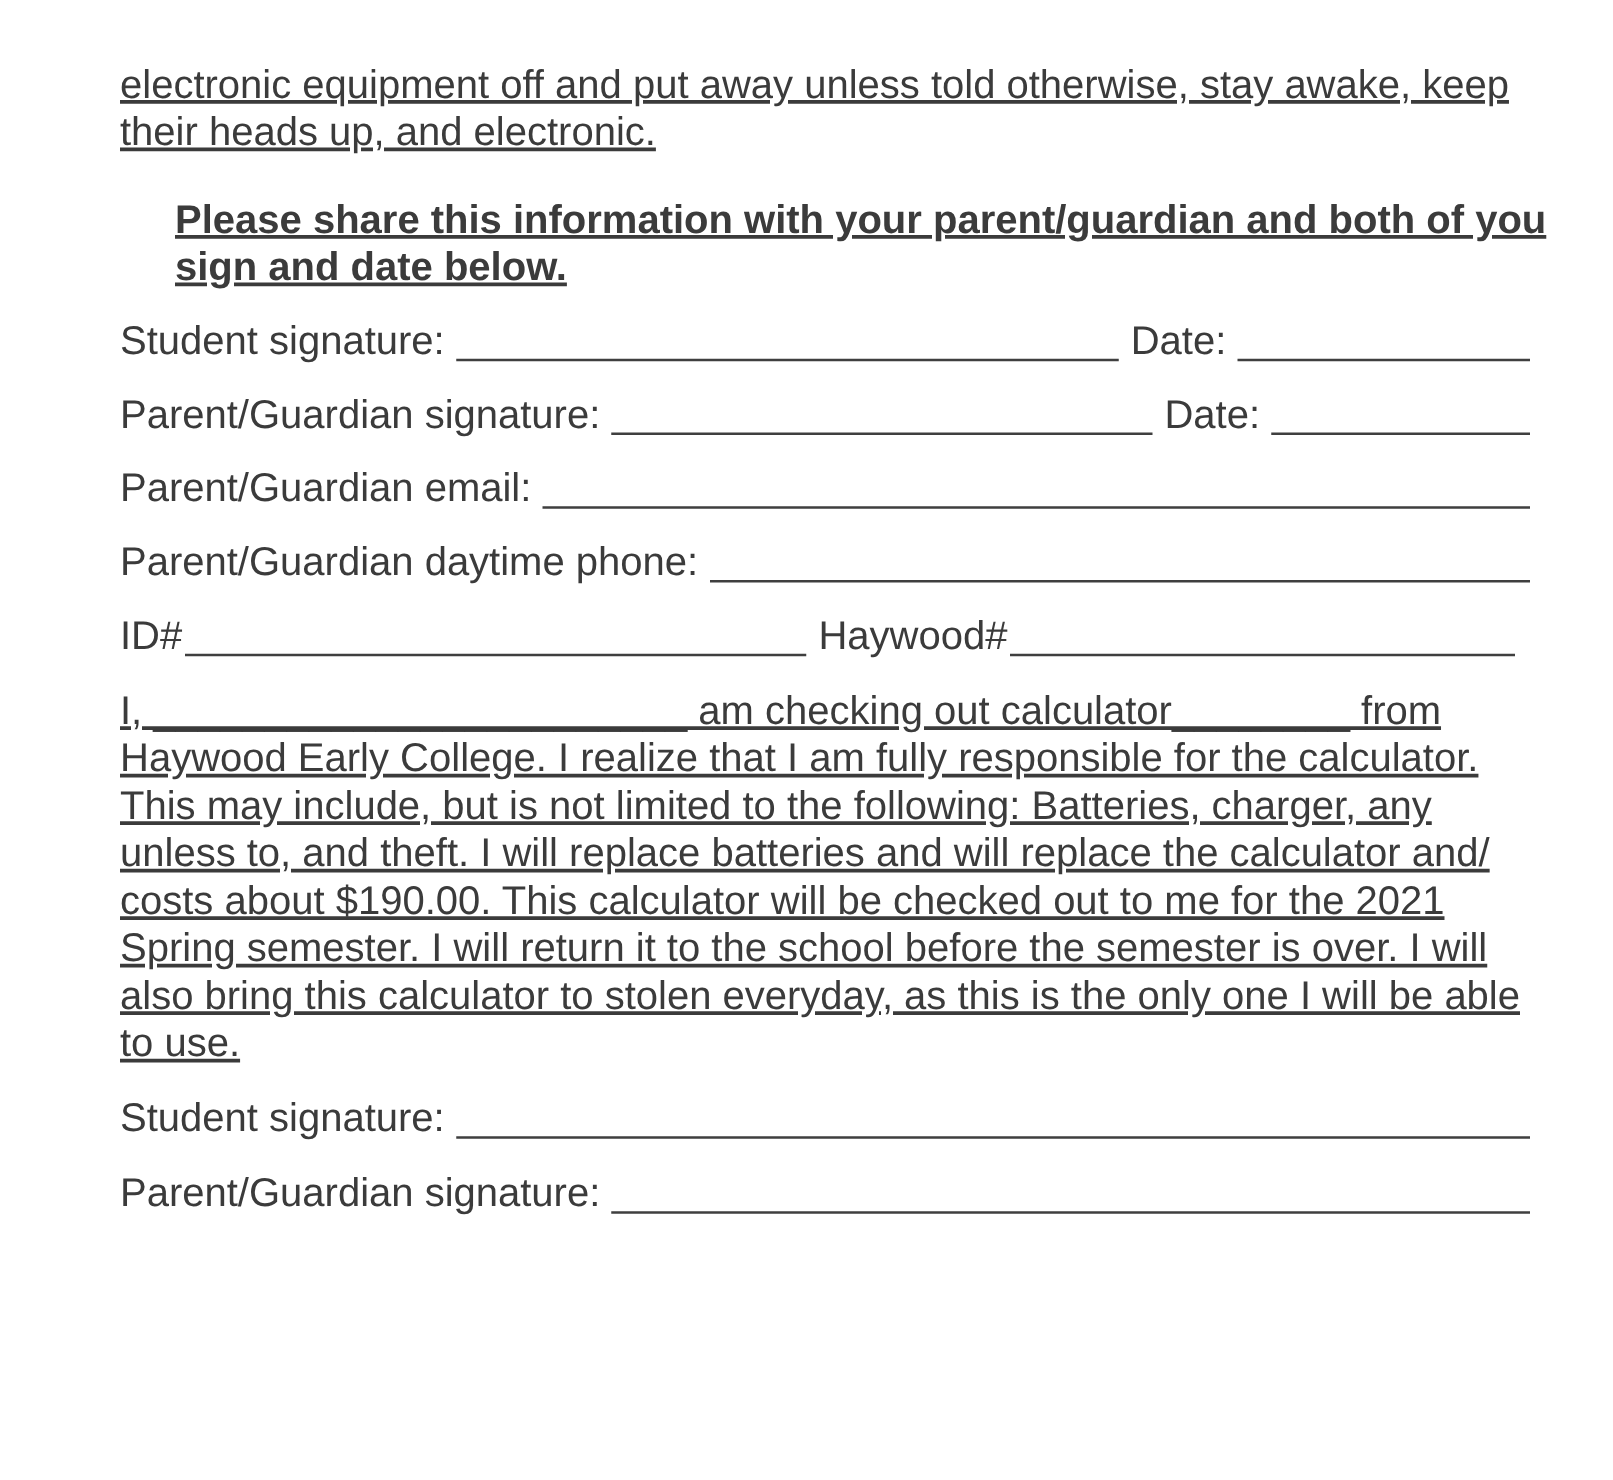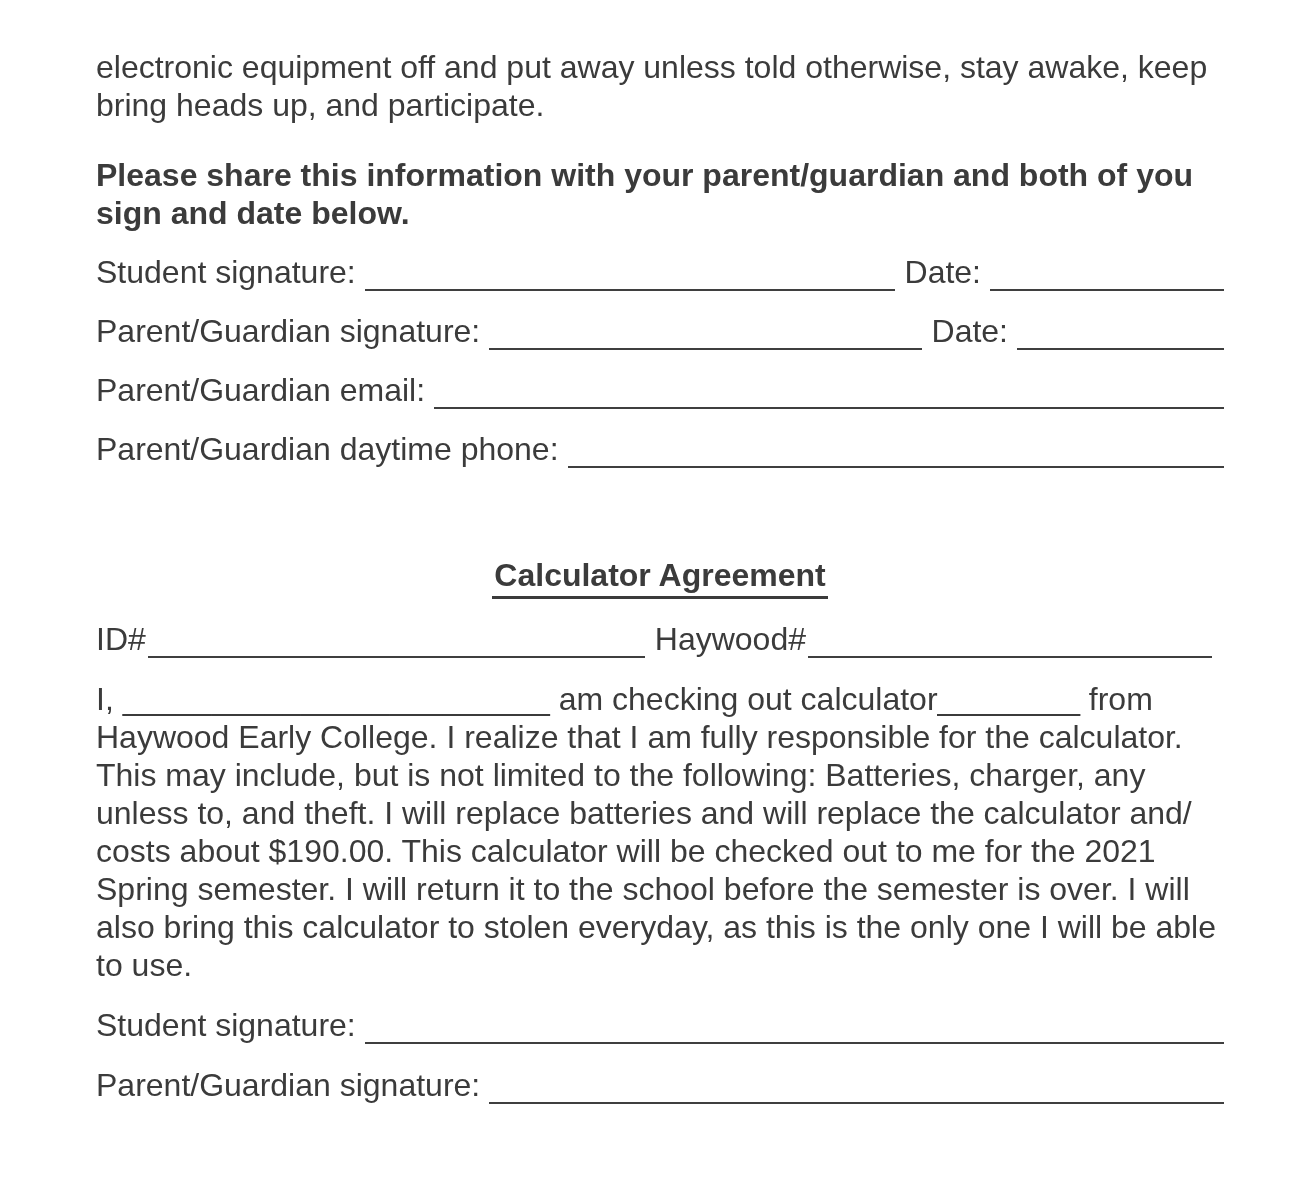--- a/index.html
+++ b/index.html
@@ -10,25 +10,25 @@
     box-sizing: border-box;
     padding: 48px 66px 0 96px;
     background: #ffffff;
     overflow: hidden;
     font-family: "Liberation Sans", "DejaVu Sans", sans-serif;
     font-size: 32px;
     line-height: 38px;
     color: #3b3b3b;
   }
   .para { margin: 0; }
-  .tline { white-space: nowrap; }
+  .tline { white-space: nowrap; text-decoration: underline; }
   .bold { font-weight: bold; }
-  .notice { margin-top: 32px; }
+  .notice { margin-top: 32px; margin-left: 44px; }
 
-  .row { display: flex; align-items: flex-end; margin-top: 21px; }
+  .row { display: flex; align-items: center; margin-top: 21px; }
   .label { flex: 0 0 auto; white-space: pre; }
   .line {
     flex: 1 1 auto;
     height: 34px;
     box-sizing: border-box;
     border-bottom: 2px solid #3f3f3f;
     margin-left: 9px;
   }
   .sig-line { margin-right: 10px; }
   .date-line-1 { flex: 0 0 234px; }
@@ -54,21 +54,21 @@
   .body-para { margin-top: 22px; }
   .bottom-row { margin-top: 22px; }
 </style>
 </head>
 <body>
 
 <div class="page">
 
   <p class="para">
     <span class="tline" style="display:block">electronic equipment off and put away unless told otherwise, stay awake, keep</span>
-    <span class="tline" style="display:block">bring heads up, and participate.</span>
+    <span class="tline" style="display:block">their heads up, and electronic.</span>
   </p>
 
   <p class="para bold notice">
     <span class="tline" style="display:block">Please share this information with your parent/guardian and both of you</span>
     <span class="tline" style="display:block">sign and date below.</span>
   </p>
 
   <div class="row">
     <span class="label">Student signature:</span>
     <span class="line sig-line"></span>
@@ -86,23 +86,20 @@
   <div class="row">
     <span class="label">Parent/Guardian email:</span>
     <span class="line"></span>
   </div>
 
   <div class="row">
     <span class="label">Parent/Guardian daytime phone:</span>
     <span class="line"></span>
   </div>
 
-  <h2 class="title">
-    <span class="u">Calculator Agreement</span>
-  </h2>
 
   <div class="row">
     <span class="label">ID#</span>
     <span class="line id-line"></span>
     <span class="label serial-label">Haywood#</span>
     <span class="line serial-line"></span>
   </div>
 
   <p class="para body-para">
     <span class="tline" style="display:block">I, ________________________ am checking out calculator________ from</span>

